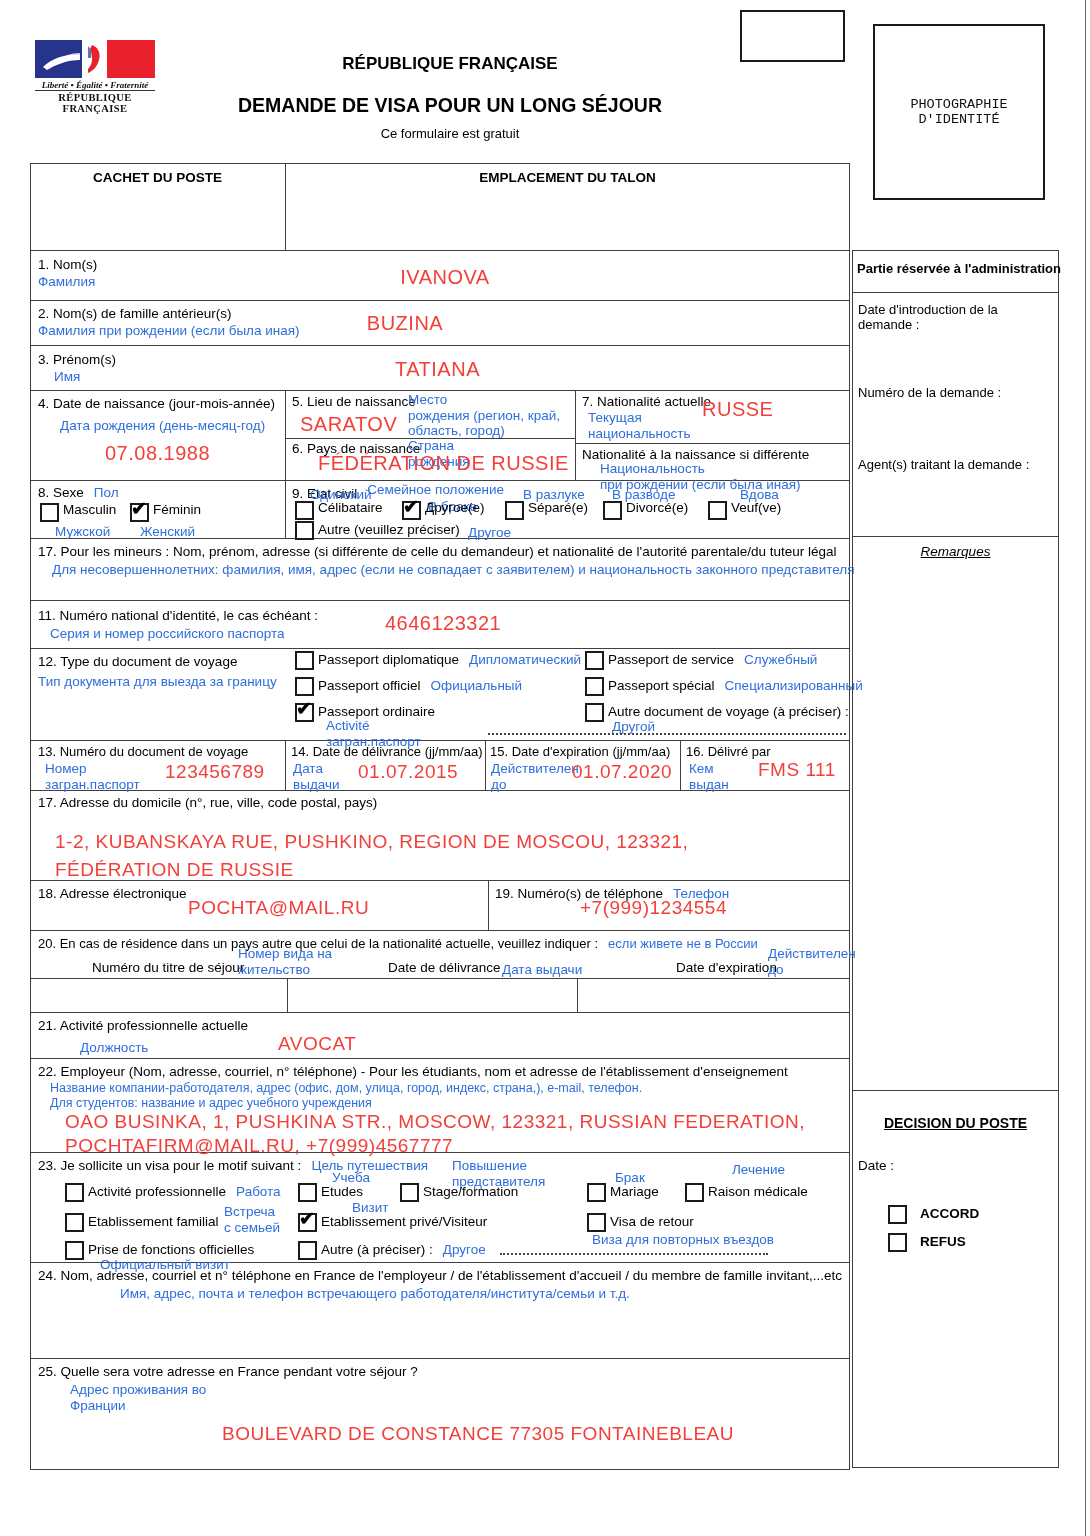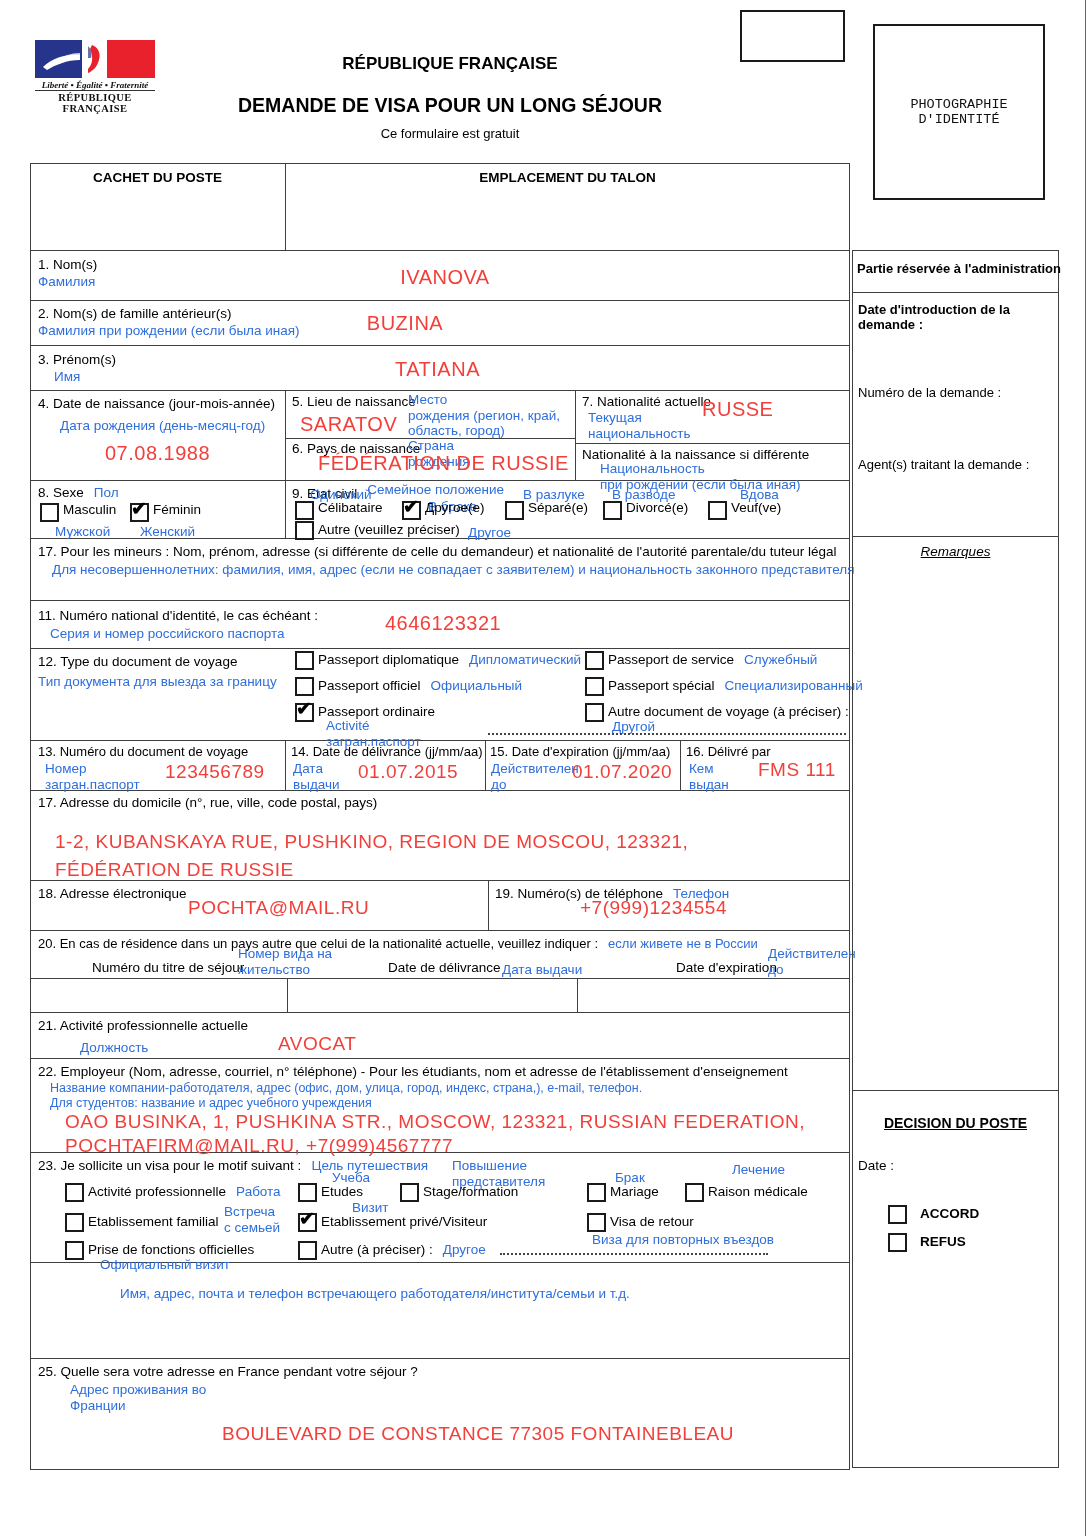--- a/index.html
+++ b/index.html
@@ -1,20 +1,20 @@
 <!DOCTYPE html>
 <html style="--red: #f23f3a; --blue: #2e6edc; --line: #3f3f3f;"><head>
 <meta charset="utf-8">
 <style>
   :root { --red:#f23f3a; --blue:#2e6edc; --line:#3f3f3f; }
   html,body { margin:0; padding:0; background:#fff; }
   .page { position:relative; width:1090px; height:1536px; background:#fff;
           font-family:"Liberation Sans", sans-serif; color:#111; overflow:hidden; }
   .lbl  { position:absolute; font-size:13.5px; color:#000; white-space:nowrap; line-height:1.15; }
-  .lbl.wrap { white-space:normal;font-weight:bold; }
+  .lbl.wrap { white-space:normal; }
   .ru   { position:absolute; font-size:13.5px; color:var(--blue); white-space:nowrap; line-height:1.15; }
   .inlinegrp { position:absolute; white-space:nowrap; font-size:13.5px; }
   .inlinegrp .k { color:#000; }
   .inlinegrp .r { color:var(--blue); margin-left:10px; }
   .val  { position:absolute; color:var(--red); font-size:20px; letter-spacing:.5px; white-space:nowrap; line-height:1.1; }
   .val.sm { font-size:19px; }
   .b { font-weight:bold; }
   .i { font-style:italic; }
   .u { text-decoration:underline; }
   .center { text-align:center; }
@@ -269,20 +269,21 @@
 
   <span class="cb" style="left:65px;top:1241px"></span>
   <div class="lbl" style="left:88px;top:1242px">Prise de fonctions officielles</div>
   <div class="ru" style="left:100px;top:1257px">Официальный визит</div>
   <span class="cb" style="left:298px;top:1241px"></span>
   <div class="inlinegrp" style="left:321px;top:1242px">
     <span class="k">Autre (à préciser) :</span><span class="r">Другое</span>
   </div>
   <div class="dotted" style="left:500px;top:1253px;width:268px"></div>
 
+  <div class="lbl" style="left:38px;top:1268px">24. Nom, adresse, courriel et n° téléphone en France de l'employeur / de l'établissement d'accueil / du membre de famille invitant,...etc</div>
   <div class="ru" style="left:120px;top:1286px">Имя, адрес, почта и телефон встречающего работодателя/института/семьи и т.д.</div>
 
   <div class="lbl" style="left:38px;top:1364px">25. Quelle sera votre adresse en France pendant votre séjour ?</div>
   <div class="ru" style="left:70px;top:1382px"><span>Адрес проживания во</span><br><span>Франции</span></div>
   <div class="val sm" style="left:222px;top:1424px">BOULEVARD DE CONSTANCE 77305 FONTAINEBLEAU</div>
 
   <div class="box" style="left:852px;top:250px;width:207px;height:1218px"></div>
   <div class="line-h" style="left:852px;top:292px;width:207px"></div>
   <div class="line-h" style="left:852px;top:536px;width:207px"></div>
   <div class="line-h" style="left:852px;top:1090px;width:207px"></div>

